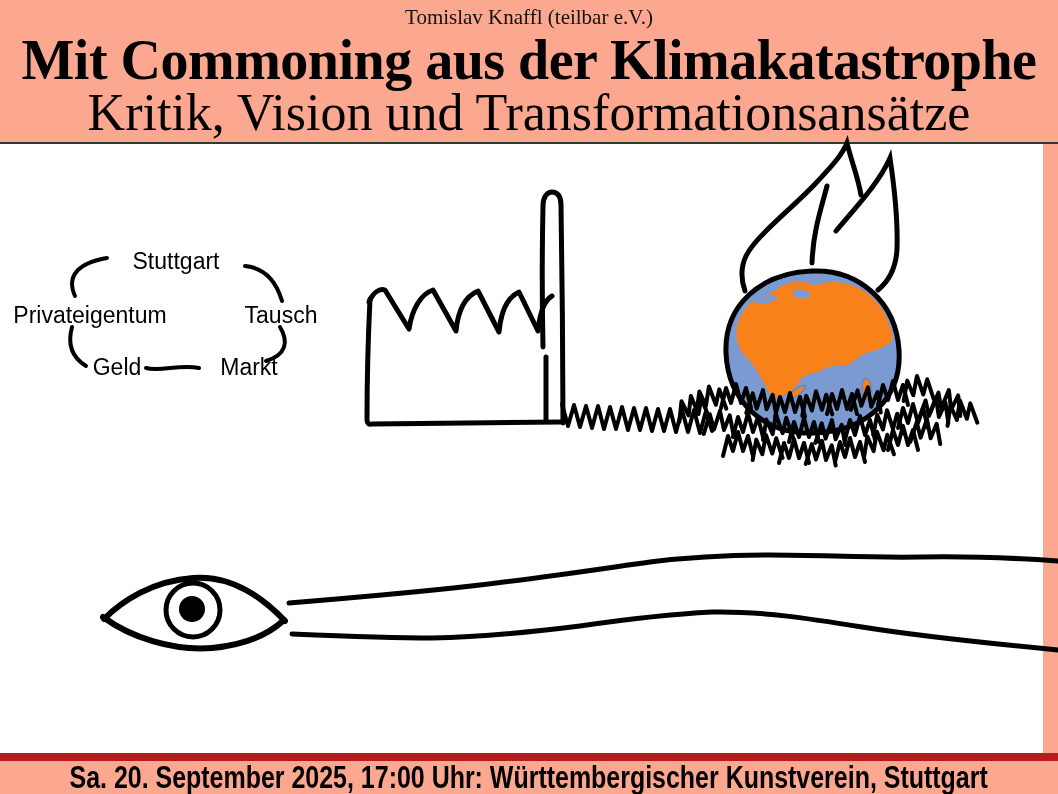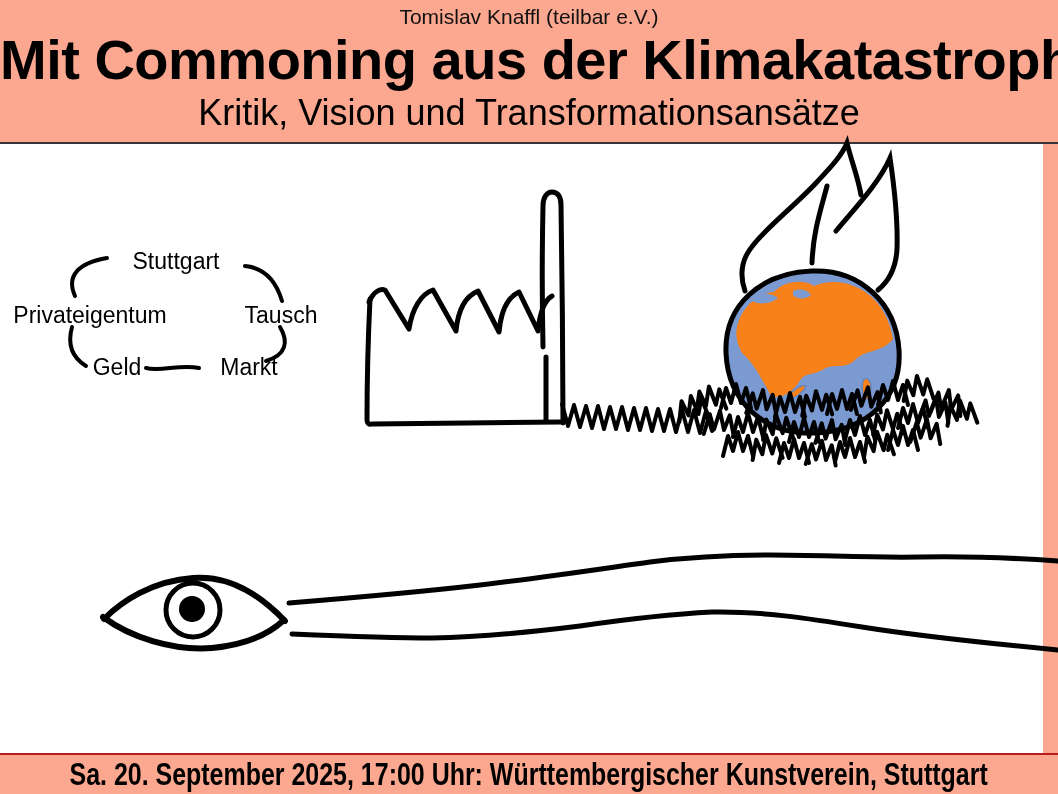--- a/index.html
+++ b/index.html
@@ -18,25 +18,26 @@
     color:var(--ink);
     margin:0 auto;
   }
   
   .band-top{
     position:absolute;top:0;left:0;right:0;height:144px;
     background:var(--band);
     border-bottom:2px solid #353535;
     text-align:center;
     box-sizing:border-box;
+    font-family:Liberation Serif, serif;
   }
   .band-bottom{
     position:absolute;bottom:0;left:0;right:0;height:41px;
     background:var(--band);
-    border-top:2px solid #b91c1c;
+    border-top:8px solid #b91c1c;
     display:flex;align-items:center;justify-content:center;
     box-sizing:border-box;
   }
   .strip-right{
     position:absolute;top:144px;right:0;width:15px;height:611px;
     background:var(--band);
   }
   
   .credit{
     margin-top:4px;
@@ -44,21 +45,21 @@
     color:#111;
     white-space:nowrap;
   }
   .title{
     font-size:56px;line-height:60px;
     font-weight:700;
     letter-spacing:-0.5px;
     white-space:nowrap;
   }
   .subtitle{
-    font-size:36px;line-height:46px;
+    font-size:52px;line-height:46px;
     font-weight:400;
     white-space:nowrap;
     text-align:center;
   }
   
   .footer-text{
     font-size:32px;
     font-weight:700;
     white-space:nowrap;
     transform:scaleX(0.78);

